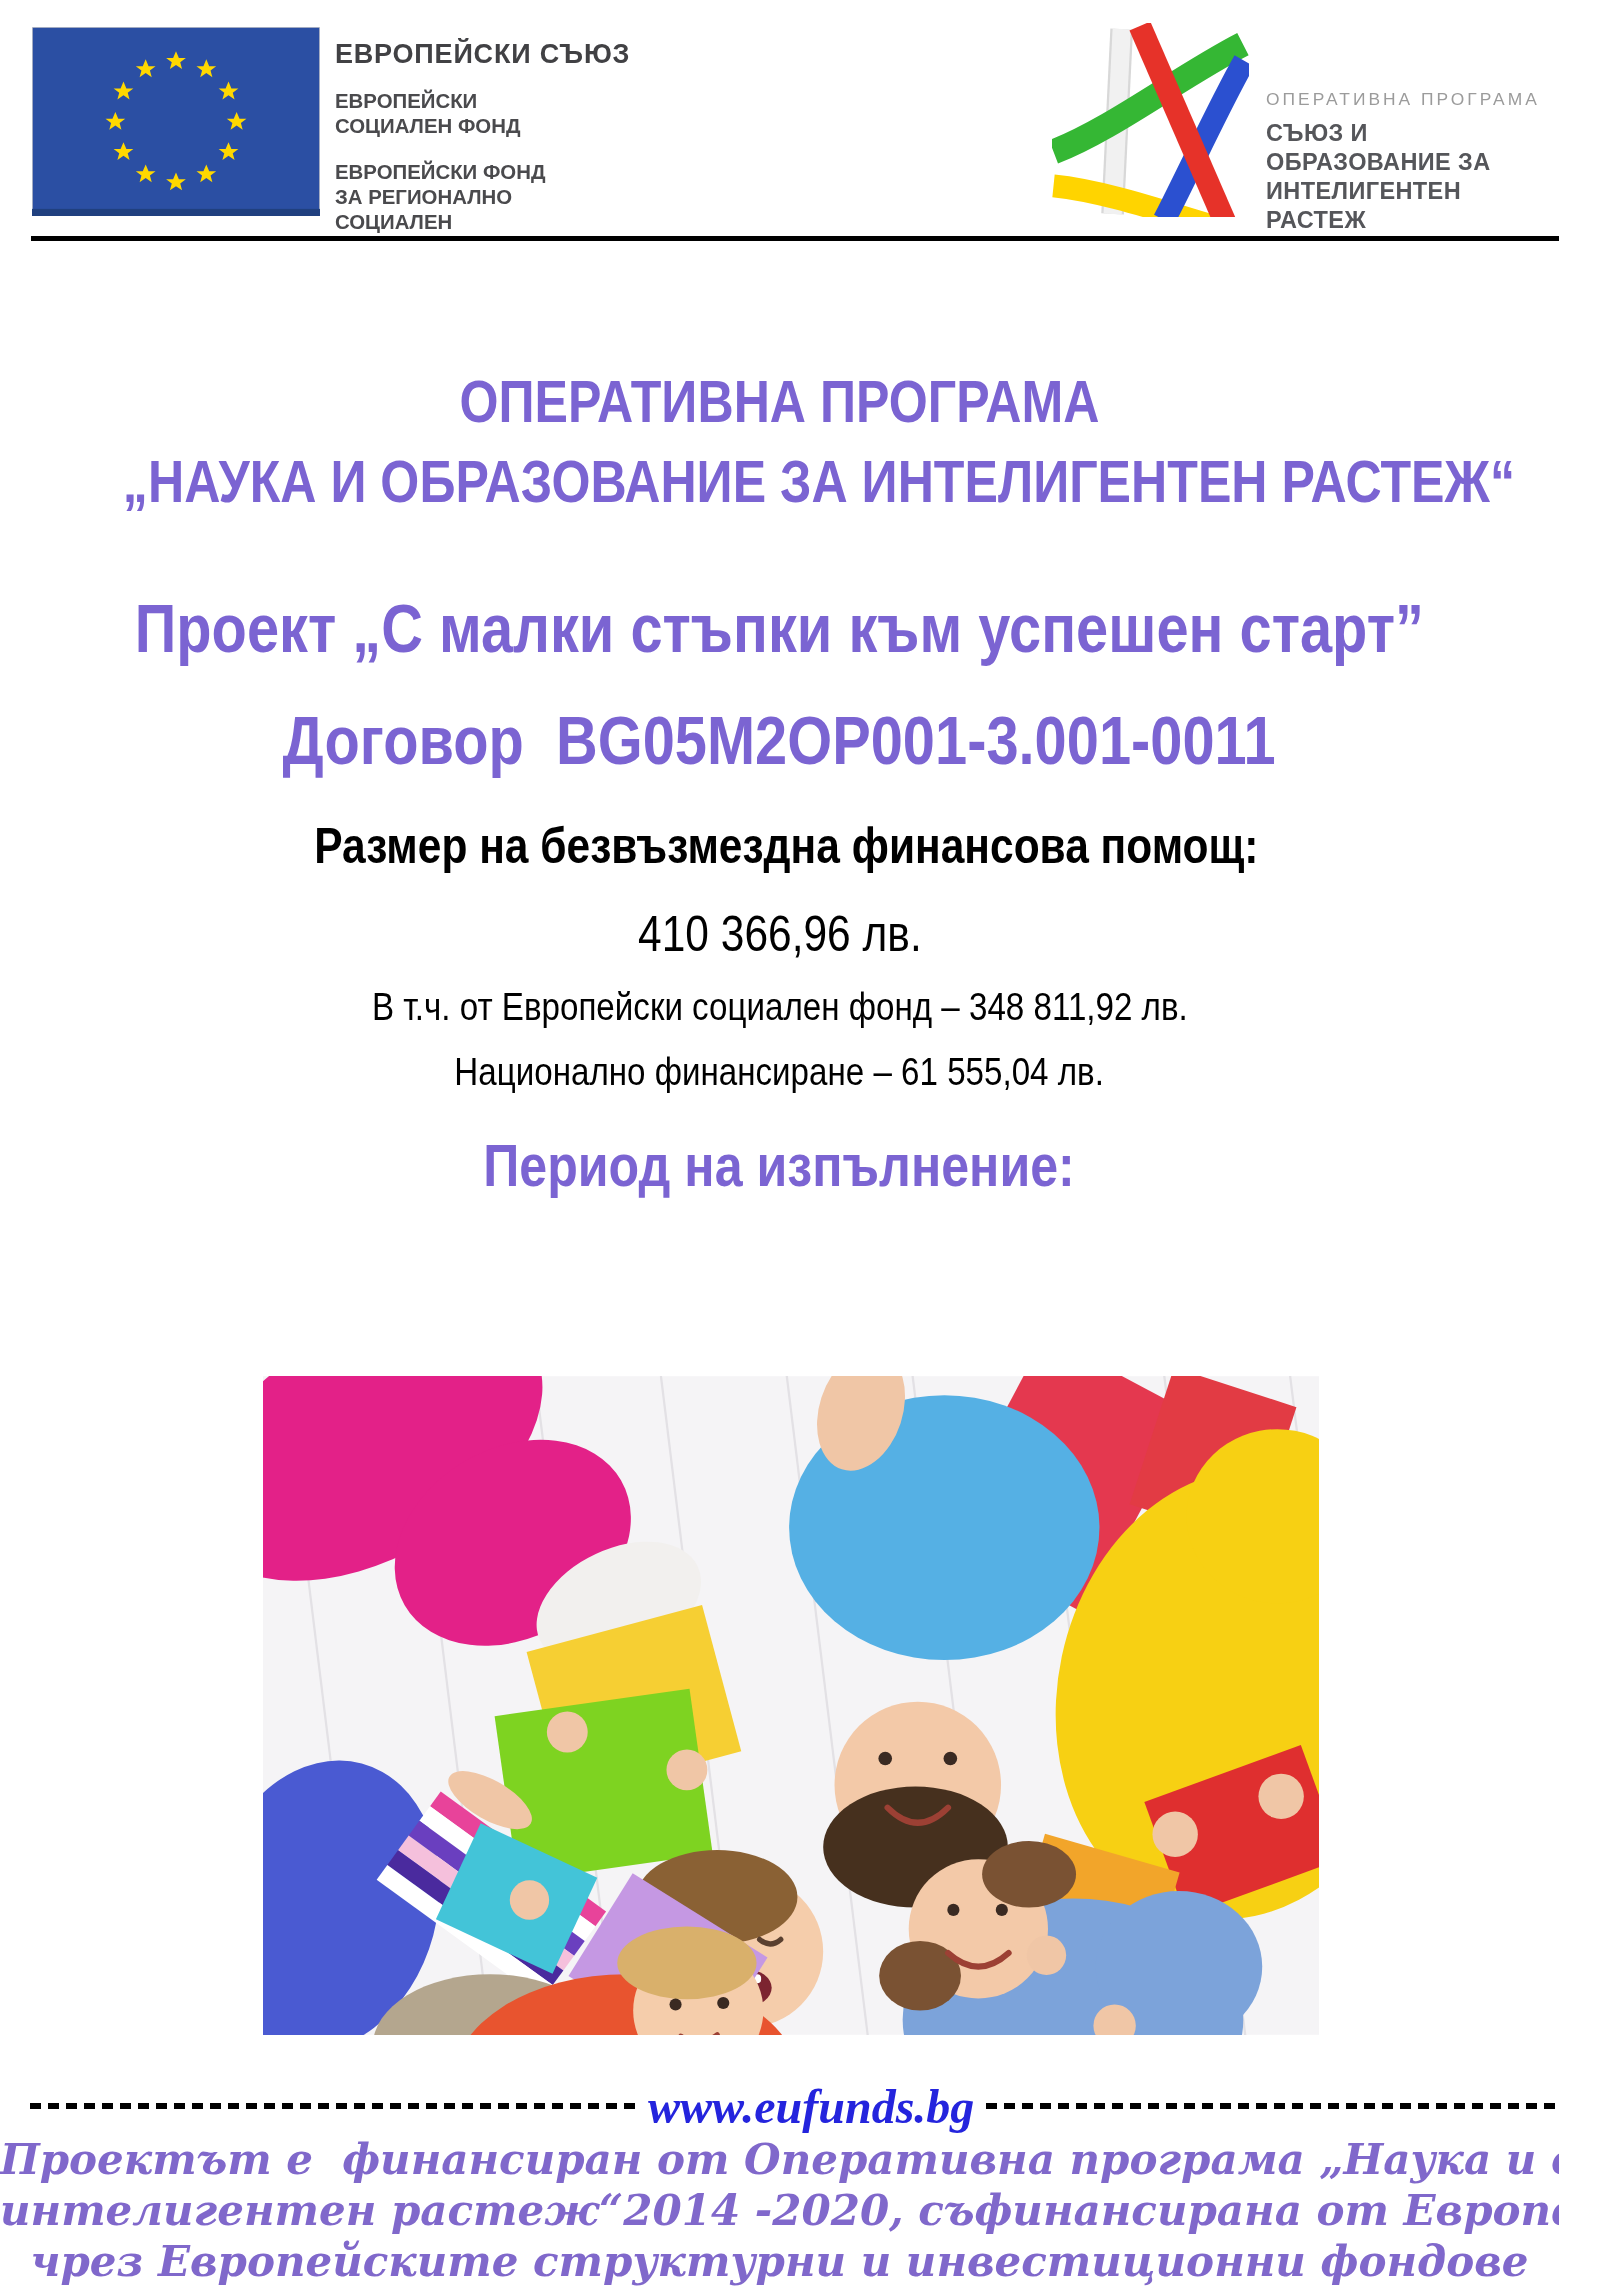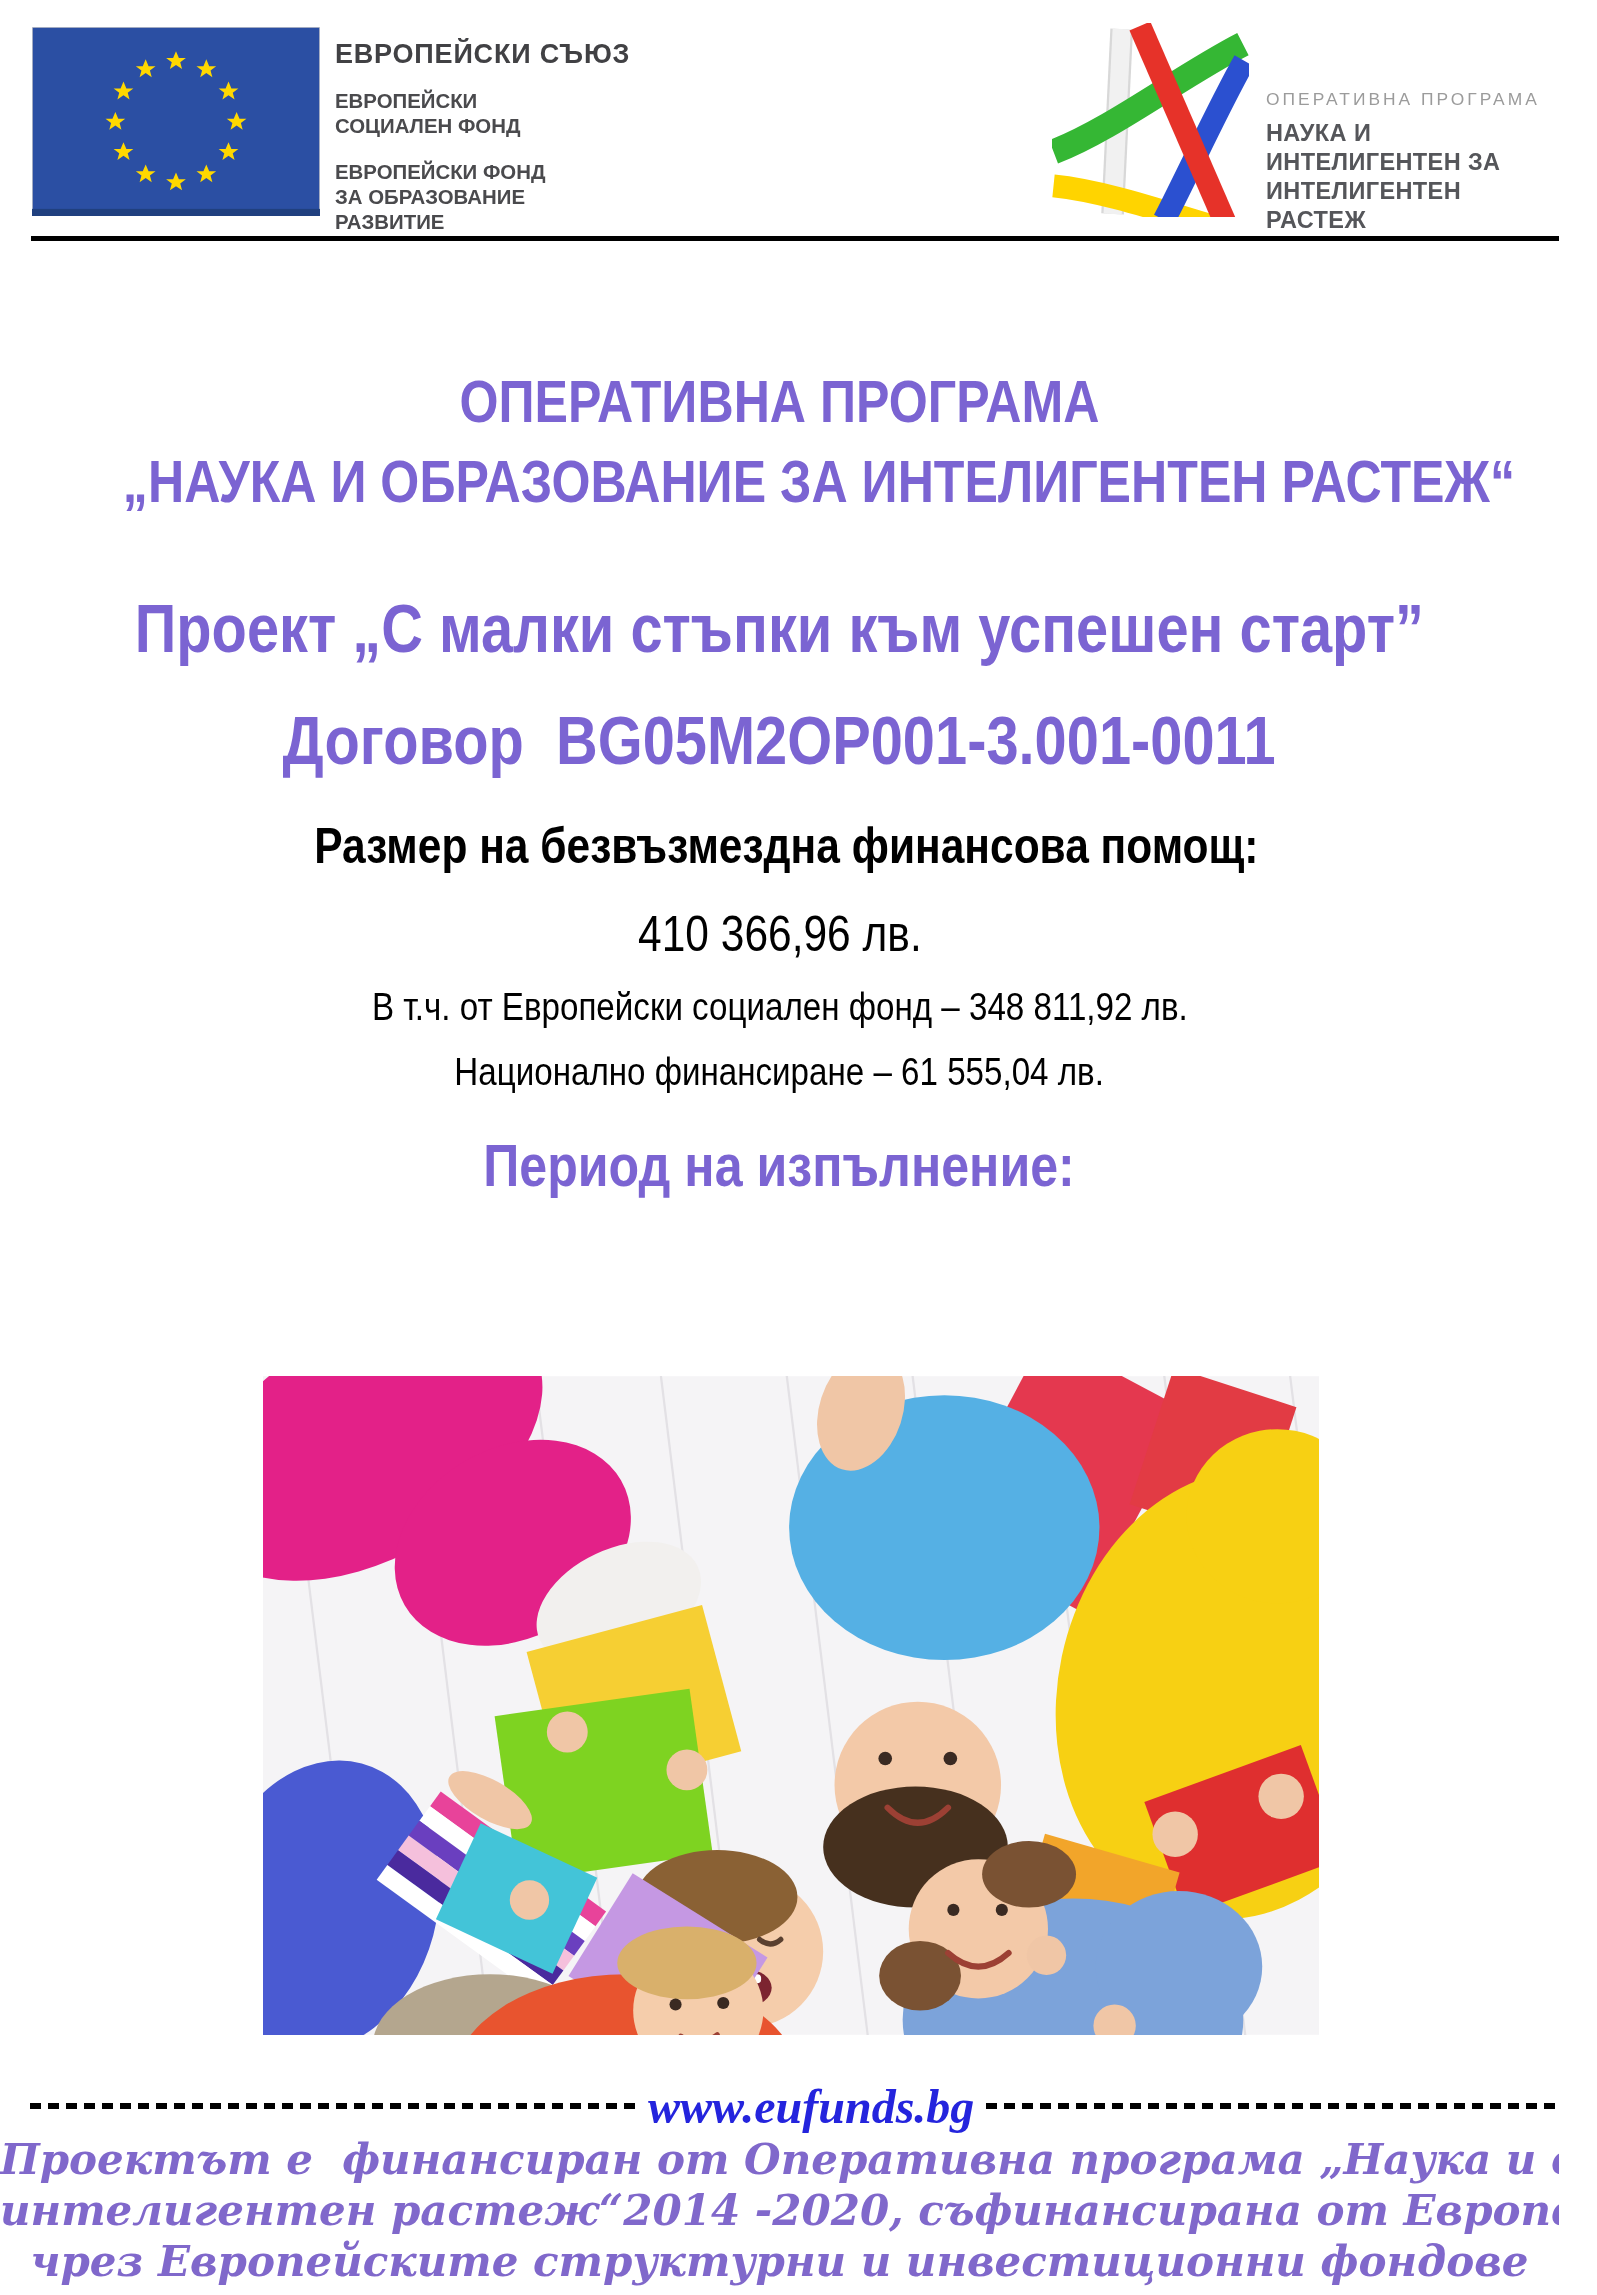--- a/index.html
+++ b/index.html
@@ -75,39 +75,39 @@
   </div>
 
   <div class="eu-text">
     <div class="eu-union">ЕВРОПЕЙСКИ СЪЮЗ</div>
     <div class="eu-fund eu-esf">
       <div>ЕВРОПЕЙСКИ</div>
       <div>СОЦИАЛЕН ФОНД</div>
     </div>
     <div class="eu-fund eu-erdf">
       <div>ЕВРОПЕЙСКИ ФОНД</div>
-      <div>ЗА ОБРАЗОВАНИЕ РАЗВИТИЕ</div>
+      <div>ЗА РЕГИОНАЛНО СОЦИАЛЕН</div>
     </div>
   </div>
 
   <div class="op-logo">
     <svg viewBox="0 0 260 256" xmlns="http://www.w3.org/2000/svg">
       <path d="M92,8 L80,252" stroke="#d8d8d8" stroke-width="30" fill="none"></path>
       <path d="M92,8 L80,252" stroke="#f1f1f1" stroke-width="24" fill="none"></path>
       <path d="M2,215 C70,222 150,250 212,268" stroke="#ffd400" stroke-width="30" fill="none"></path>
       <path d="M2,170 C80,140 170,70 252,28" stroke="#35b734" stroke-width="33" fill="none"></path>
       <path d="M148,260 C183,192 220,110 254,50" stroke="#2b50d0" stroke-width="30" fill="none"></path>
       <path d="M116,4 L228,262" stroke="#e63229" stroke-width="30" fill="none"></path>
     </svg>
   </div>
 
   <div class="op-text">
     <div class="op-small">ОПЕРАТИВНА ПРОГРАМА</div>
     <div class="op-big">
-      <div>НАУКА И ИНТЕЛИГЕНТЕН ЗА</div>
+      <div>СЪЮЗ И ОБРАЗОВАНИЕ ЗА</div>
       <div>ИНТЕЛИГЕНТЕН РАСТЕЖ</div>
     </div>
   </div>
 
   <div class="header-rule"></div>
 
   <div class="cblock main-title purple">
     <div><span class="narrow">ОПЕРАТИВНА ПРОГРАМА</span></div>
     <div><span class="narrow">„НАУКА И ОБРАЗОВАНИЕ ЗА ИНТЕЛИГЕНТЕН РАСТЕЖ“</span></div>
   </div>

